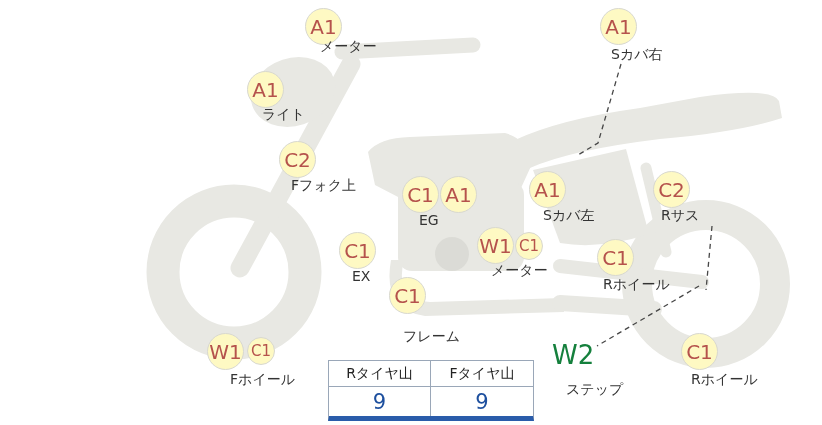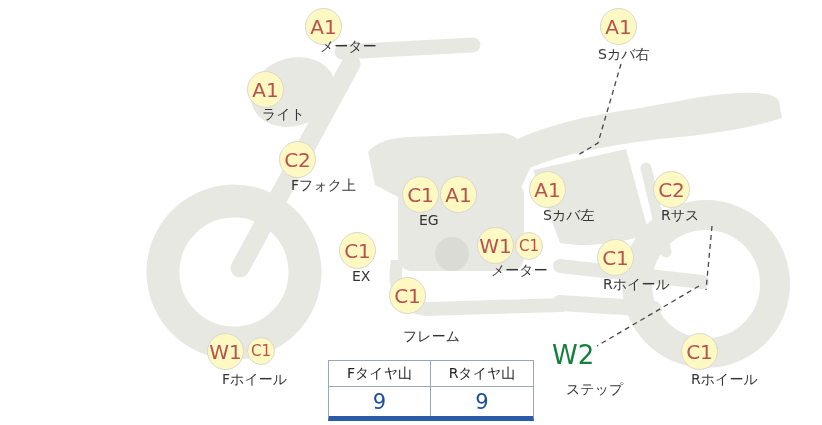--- a/index.html
+++ b/index.html
@@ -108,21 +108,21 @@
       <path d="M621 64 L598 143 L578 155"></path>
       <line x1="712" y1="226" x2="706" y2="290"></line>
       <line x1="699" y1="286" x2="597" y2="346"></line>
     </g>
   </svg>
 
   <span class="circle g-big" style="left:305px; top:8px">A1</span>
   <span class="pname" style="left:320px; top:38px">メーター</span>
 
   <span class="circle g-big" style="left:600px; top:8px">A1</span>
-  <span class="pname" style="left:598px; top:46px">Sカバ右</span>
+  <span class="pname" style="left:611px; top:46px">Sカバ右</span>
 
   <span class="circle g-big" style="left:247px; top:71px">A1</span>
   <span class="pname" style="left:262px; top:106px">ライト</span>
 
   <span class="circle g-big" style="left:279px; top:141px">C2</span>
   <span class="pname" style="left:291px; top:177px">Fフォク上</span>
 
   <span class="circle g-big" style="left:402px; top:176px">C1</span>
   <span class="circle g-big" style="left:440px; top:176px">A1</span>
   <span class="pname" style="left:419px; top:212px">EG</span>
@@ -141,28 +141,28 @@
   <span class="pname" style="left:491px; top:262px">メーター</span>
 
   <span class="circle g-big" style="left:597px; top:239px">C1</span>
   <span class="pname" style="left:603px; top:276px">Rホイール</span>
 
   <span class="circle g-big" style="left:389px; top:277px">C1</span>
   <span class="pname" style="left:403px; top:328px">フレーム</span>
 
   <span class="circle g-big" style="left:207px; top:333px">W1</span>
   <span class="circle g-sm" style="left:247px; top:337px">C1</span>
-  <span class="pname" style="left:222px; top:371px">Fホイール</span>
+  <span class="pname" style="left:230px; top:371px">Fホイール</span>
 
   <span class="grade-text" style="left:552px; top:340px">W2</span>
   <span class="pname" style="left:566px; top:381px">ステップ</span>
 
   <span class="circle g-big" style="left:681px; top:333px">C1</span>
   <span class="pname" style="left:691px; top:371px">Rホイール</span>
 
   <div class="tire-table">
+    <div class="cell th">Rタイヤ山</div>
     <div class="cell th">Fタイヤ山</div>
-    <div class="cell th">Rタイヤ山</div>
     <div class="cell val">9</div>
     <div class="cell val">9</div>
   </div>
 
 </div>
 
 </body></html>

